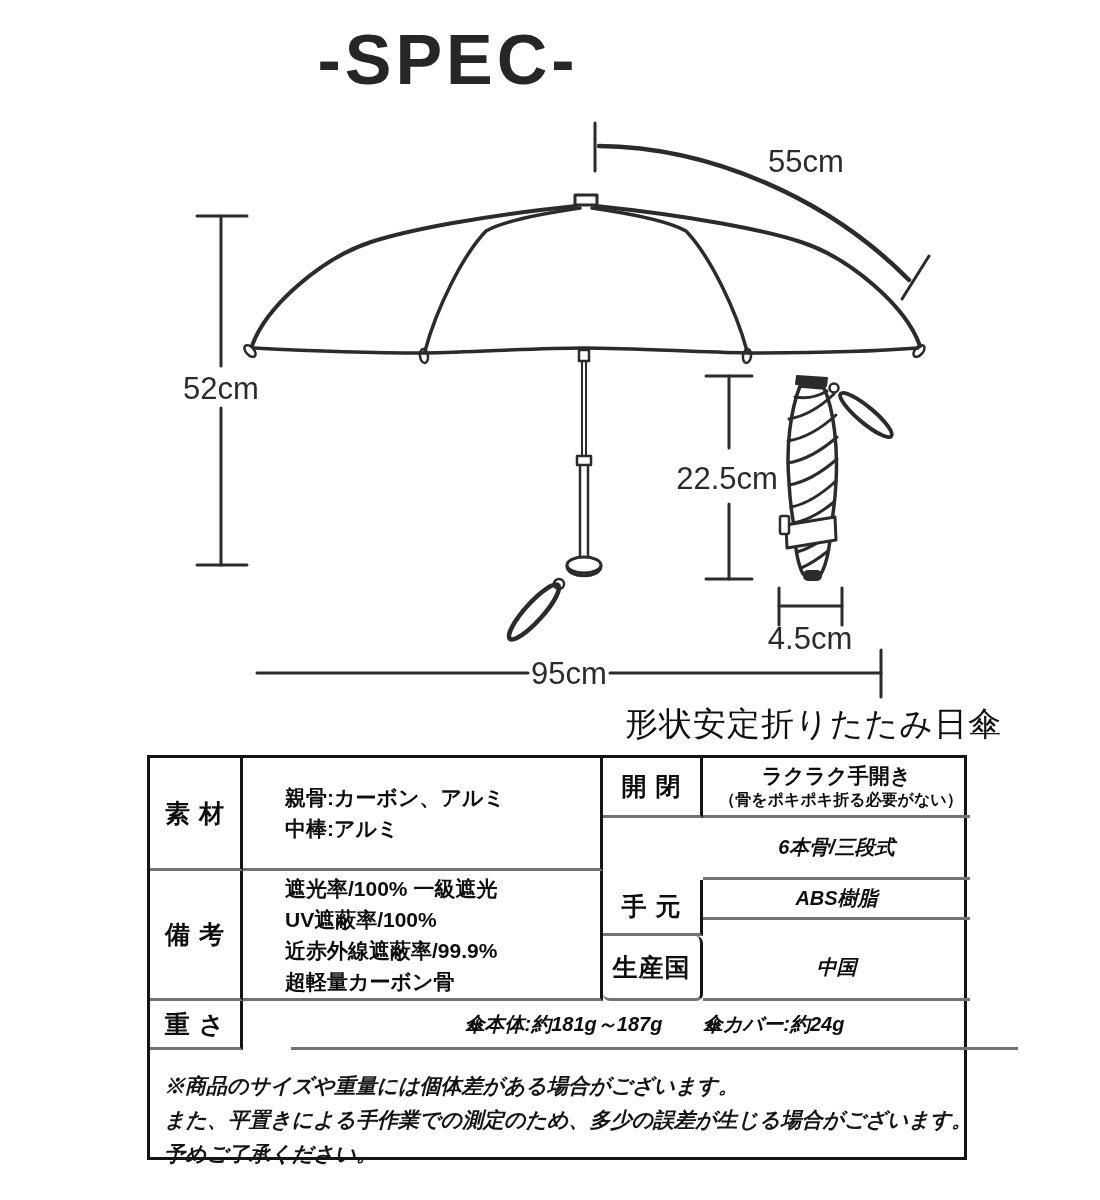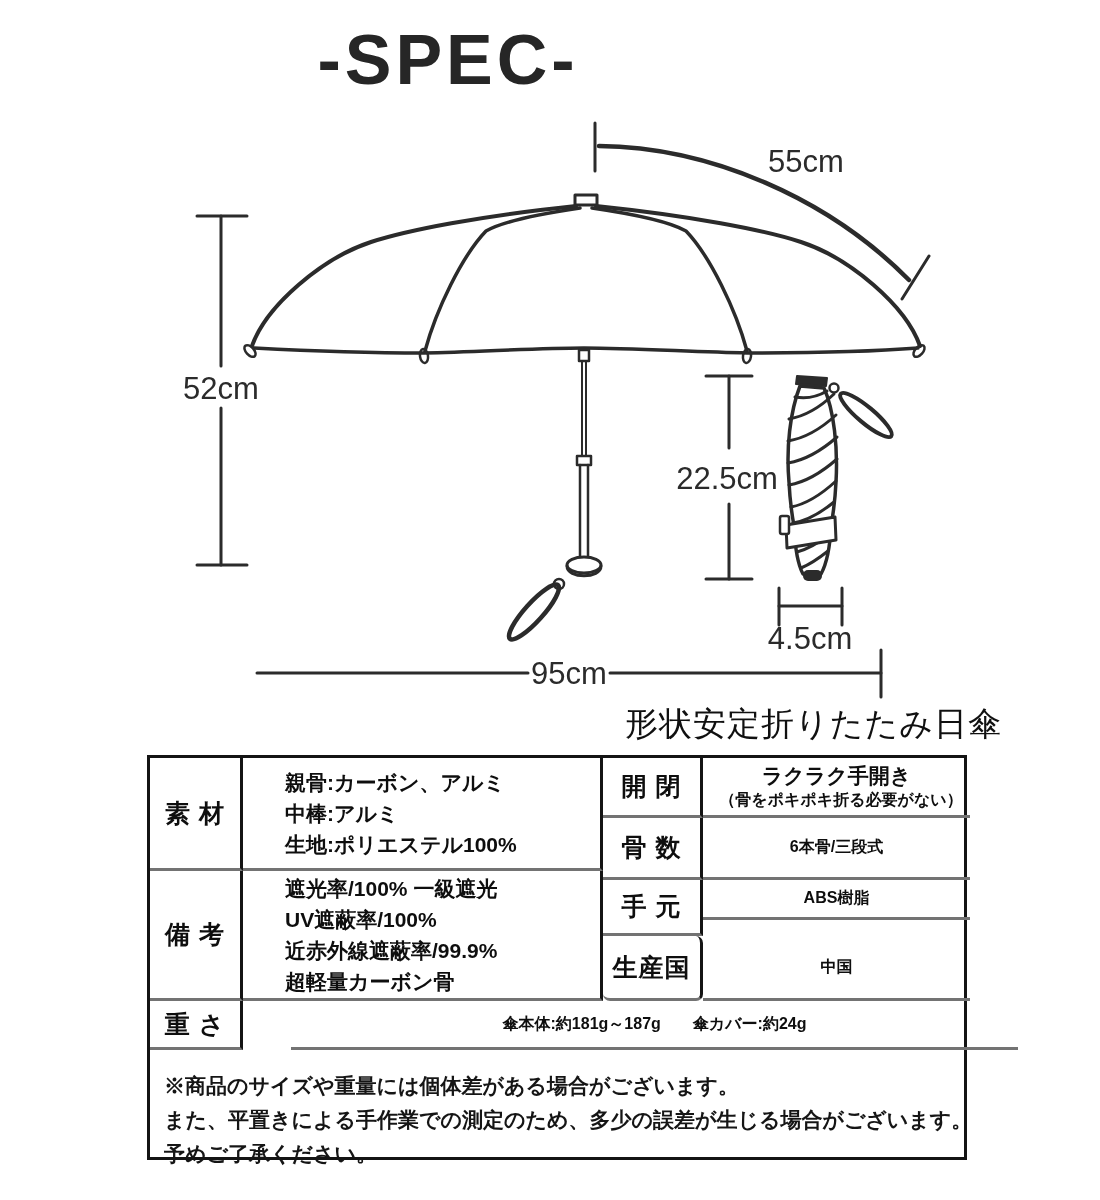--- a/index.html
+++ b/index.html
@@ -15,29 +15,29 @@
   .product-title { position:absolute; top:702px; left:625px; width:375px; text-align:center;
     font-size:33px; font-weight:400; color:#101010; letter-spacing:1px; white-space:nowrap; }
 
   .spec-table { position:absolute; left:147px; top:755px; width:820px; height:405px;
     border:3px solid #141414; background:#fff; }
   .cell { position:absolute; display:flex; align-items:center; justify-content:center;
     color:#0e0e0e; text-align:center; }
   .br { border-right:3px solid #141414; }
   .bb { border-bottom:3px solid #737373; }
   .hdr { font-size:25px; font-weight:700; letter-spacing:1px; white-space:nowrap; }
-  .val { font-size:16px; font-weight:700; white-space:nowrap; }
+  .val { font-size:20px; font-weight:700; white-space:nowrap;font-style:italic; }
   .multiline { flex-direction:column; align-items:flex-start; justify-content:center;
     padding-left:42px; text-align:left; }
   .multiline div { font-size:21px; font-weight:700; line-height:31px; white-space:nowrap; }
   .openclose { flex-direction:column; line-height:1.3; }
   .openclose .main { font-size:21px; font-weight:700; }
   .openclose .sub { font-size:16px; font-weight:700;margin-left:9px; }
   .footnote { position:absolute; left:0; top:292px; width:814px; height:110px;
-    padding:19px 0 0 14px; }
+    padding:19px 0 0 14px;font-style:italic; }
   .footnote div { font-size:21px; font-weight:600; line-height:34px; color:#151515; white-space:nowrap; }
 
   .dim-label { font-family:"Liberation Sans", sans-serif; font-weight:500; fill:#2b2b2b; }
 </style>
 </head>
 <body>
 
 <div class="canvas">
 
   <div class="spec-title">-SPEC-</div>
@@ -128,38 +128,36 @@
   </svg>
 
   <div class="product-title">形状安定折りたたみ日傘</div>
 
   <div class="spec-table">
 
     <div class="cell hdr br bb" style="left:0;top:0;width:93px;height:113px;">素 材</div>
     <div class="cell multiline br bb" style="left:93px;top:0;width:360px;height:113px;">
       <div>親骨:カーボン、アルミ</div>
       <div>中棒:アルミ</div>
-      <div>生地:ポリエステル100%</div>
     </div>
 
     <div class="cell hdr br bb" style="left:0;top:113px;width:93px;height:130px;">備 考</div>
     <div class="cell multiline br bb" style="left:93px;top:113px;width:360px;height:130px;">
       <div>遮光率/100%  一級遮光</div>
       <div>UV遮蔽率/100%</div>
       <div>近赤外線遮蔽率/99.9%</div>
       <div>超軽量カーボン骨</div>
     </div>
 
     <div class="cell hdr br bb" style="left:453px;top:0;width:100px;height:60px;">開 閉</div>
     <div class="cell openclose bb" style="left:553px;top:0;width:267px;height:60px;">
       <div class="main">ラクラク手開き</div>
       <div class="sub">（骨をポキポキ折る必要がない）</div>
     </div>
 
-    <div class="cell hdr br bb" style="left:453px;top:60px;width:100px;height:62px;">骨 数</div>
     <div class="cell val bb" style="left:553px;top:60px;width:267px;height:62px;">6本骨/三段式</div>
 
     <div class="cell hdr br bb" style="left:453px;top:122px;width:100px;height:56px;">手 元</div>
     <div class="cell val bb" style="left:553px;top:122px;width:267px;height:40px;">ABS樹脂</div>
 
     <div class="cell hdr br bb" style="left:453px;top:178px;width:100px;height:65px;border-radius:7px;">生産国</div>
     <div class="cell val bb" style="left:553px;top:178px;width:267px;height:65px;">中国</div>
 
     <div class="cell hdr br bb" style="left:0;top:243px;width:93px;height:49px;">重 さ</div>
     <div class="cell val bb" style="left:93px;top:243px;width:727px;height:49px;margin-left:48px;">傘本体:約181g～187g　　傘カバー:約24g</div>

